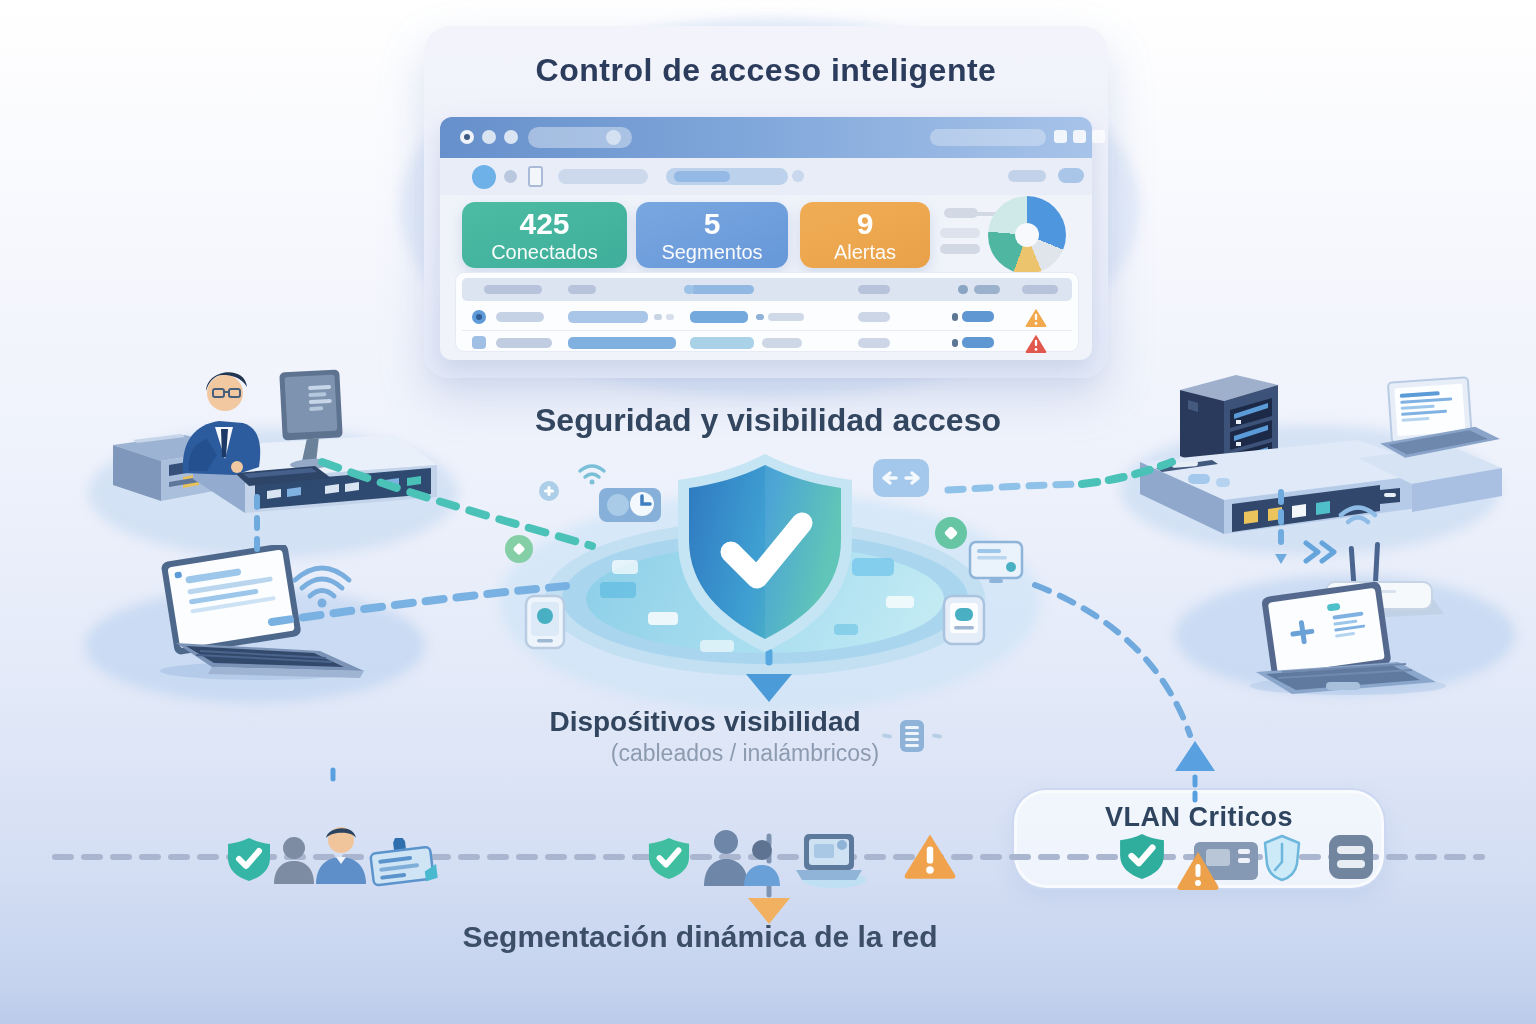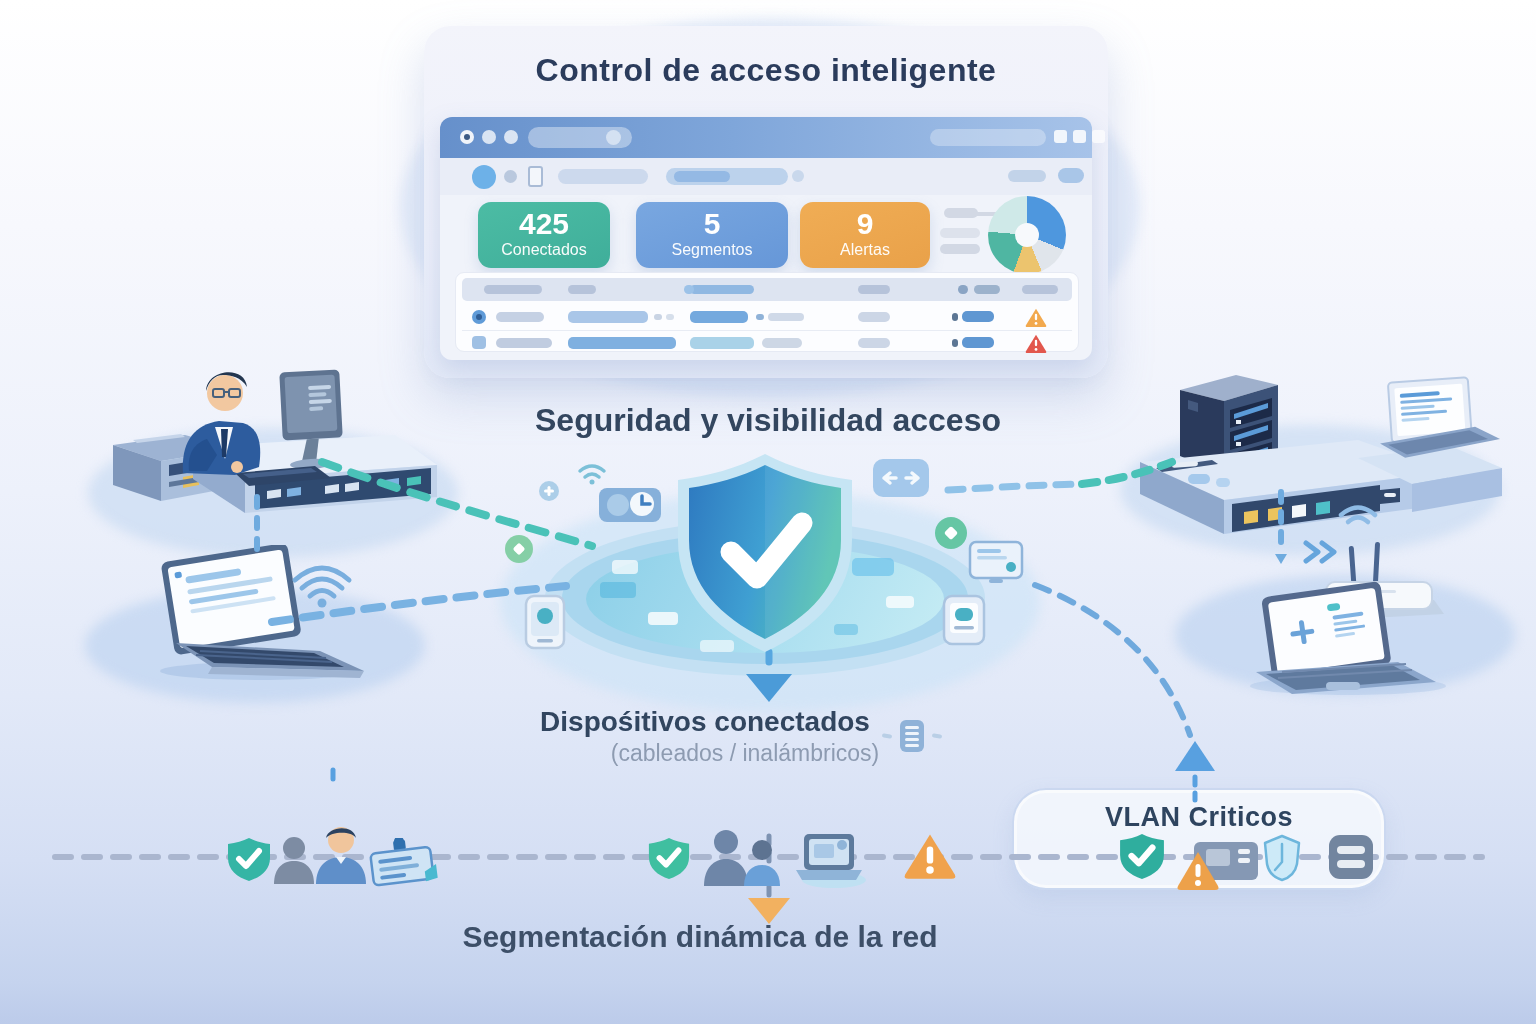--- a/index.html
+++ b/index.html
@@ -19,21 +19,21 @@
     box-shadow:0 10px 24px rgba(120,145,195,.25);z-index:6}
   .bbar{left:440px;top:117px;width:652px;height:41px;border-radius:12px 12px 0 0;
     background:linear-gradient(90deg,#6690cb 0%,#7fa6da 45%,#a7c3e9 100%);z-index:7}
   .dot{position:absolute;border-radius:50%}
   .pill{position:absolute;border-radius:20px}
   .sq{position:absolute;border-radius:3px}
   .btoolbar{left:440px;top:158px;width:652px;height:37px;background:#e9edf7;z-index:7}
   .stat-card{position:absolute;top:202px;height:66px;border-radius:13px;color:#fff;text-align:center;z-index:8;
     box-shadow:0 6px 14px rgba(120,150,200,.25)}
   .stat-val{font-size:30px;font-weight:700;line-height:34px;margin-top:5px}
-  .stat-lab{font-size:16px;font-weight:400;opacity:.96}
+  .stat-lab{font-size:20px;font-weight:400;opacity:.96}
   .c-teal{background:linear-gradient(160deg,#4cbca4 0%,#3fae9a 100%)}
   .c-blue{background:linear-gradient(160deg,#79a7e0 0%,#6697d8 100%)}
   .c-orange{background:linear-gradient(160deg,#f0ad55 0%,#e9a149 100%)}
   .pie{left:988px;top:196px;width:78px;height:78px;border-radius:50%;z-index:8;
     background:conic-gradient(#4e97de 0deg 112deg,#e0e5eb 112deg 158deg,#ecc46e 158deg 200deg,#4fb6a2 200deg 275deg,#cfe9e8 275deg 360deg)}
   .pie::after{content:"";position:absolute;left:27px;top:27px;width:24px;height:24px;border-radius:50%;background:#f7f9fc}
   .tbl{left:455px;top:272px;width:624px;height:80px;border-radius:9px;background:#fcfdff;
     border:1px solid #e6eaf4;z-index:8}
   .tbl-head{position:absolute;left:6px;top:5px;width:610px;height:23px;border-radius:5px;background:#dde4f1}
   .hp{position:absolute;top:7px;height:9px;border-radius:5px;background:#b6c3da}
@@ -364,21 +364,21 @@
     <div class="dot" style="left:64px;top:12px;width:13px;height:13px;background:#b9c8de"></div>
     <div class="sq" style="left:88px;top:8px;width:15px;height:21px;background:#f3f6fb;border:2px solid #a9bbd6;border-radius:3px"></div>
     <div class="pill" style="left:118px;top:11px;width:90px;height:15px;background:#ccd9ed"></div>
     <div class="pill" style="left:226px;top:10px;width:122px;height:17px;background:#bcd2ec"></div>
     <div class="pill" style="left:234px;top:13px;width:56px;height:11px;background:#94b9e4"></div>
     <div class="dot" style="left:352px;top:12px;width:12px;height:12px;background:#c9d8ec"></div>
     <div class="pill" style="left:568px;top:12px;width:38px;height:12px;background:#c2d3e9"></div>
     <div class="pill" style="left:618px;top:10px;width:26px;height:15px;background:#a9c6e8"></div>
   </div>
 
-  <div class="stat-card c-teal" style="left:478px;width:132px">
+  <div class="stat-card c-teal" style="left:462px;width:165px">
     <div class="stat-val">425</div>
     <div class="stat-lab">Conectados</div>
   </div>
   <div class="stat-card c-blue" style="left:636px;width:152px">
     <div class="stat-val">5</div>
     <div class="stat-lab">Segmentos</div>
   </div>
   <div class="stat-card c-orange" style="left:800px;width:130px">
     <div class="stat-val">9</div>
     <div class="stat-lab">Alertas</div>
@@ -432,21 +432,21 @@
       <span class="rp" style="left:500px;top:6px;width:32px;height:11px;background:#5f97d2;position:absolute"></span>
       <svg style="position:absolute;left:562px;top:1px" width="24" height="22" viewBox="0 0 52 48">
         <path d="M26 6 L48 42 Q50 46 45 46 L7 46 Q2 46 4 42 Z" fill="#e2574d"></path>
         <rect x="23.5" y="17" width="5" height="14" rx="2.5" fill="#fff"></rect>
           <circle cx="26" cy="38" r="3" fill="#fff"></circle>
       </svg>
     </div>
   </div>
 
   <div class="abs subtitle ctr">Seguridad y visibilidad acceso</div>
-  <div class="abs dev-main ctr">Dispośitivos conectados</div>
+  <div class="abs dev-main ctr">Dispośitivos visibilidad</div>
   <div class="abs dev-sub ctr">(cableados / inalámbricos)</div>
   <svg class="abs" style="left:880px;top:718px;z-index:7" width="64" height="38" viewBox="0 0 64 38">
     <rect x="2" y="16" width="10" height="4" rx="2" fill="#b9cfe6" transform="rotate(8 7 18)"></rect>
     <rect x="52" y="16" width="10" height="4" rx="2" fill="#b9cfe6" transform="rotate(8 57 18)"></rect>
     <rect x="20" y="2" width="24" height="32" rx="6" fill="#8fb2d8"></rect>
     <rect x="25" y="8" width="14" height="3" rx="1.5" fill="#eef4fb"></rect>
     <rect x="25" y="14" width="14" height="3" rx="1.5" fill="#eef4fb"></rect>
     <rect x="25" y="20" width="14" height="3" rx="1.5" fill="#eef4fb"></rect>
     <rect x="25" y="26" width="14" height="3" rx="1.5" fill="#eef4fb"></rect>
   </svg>

